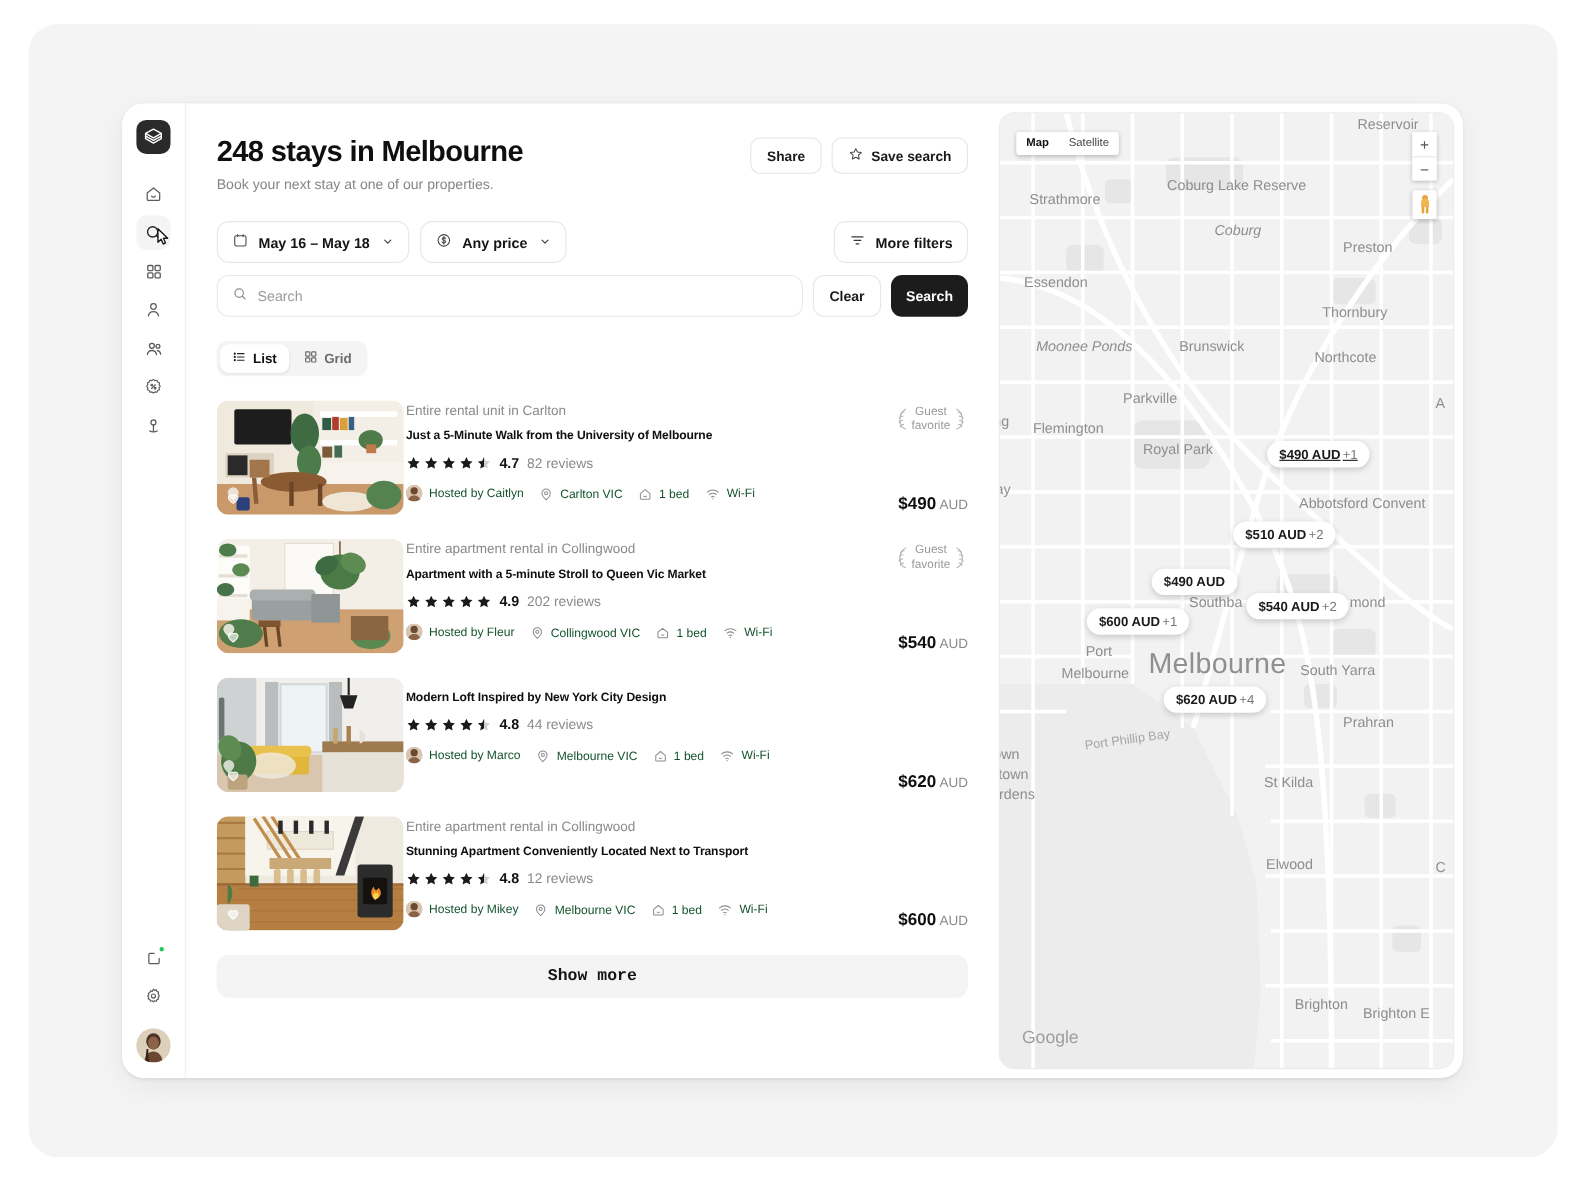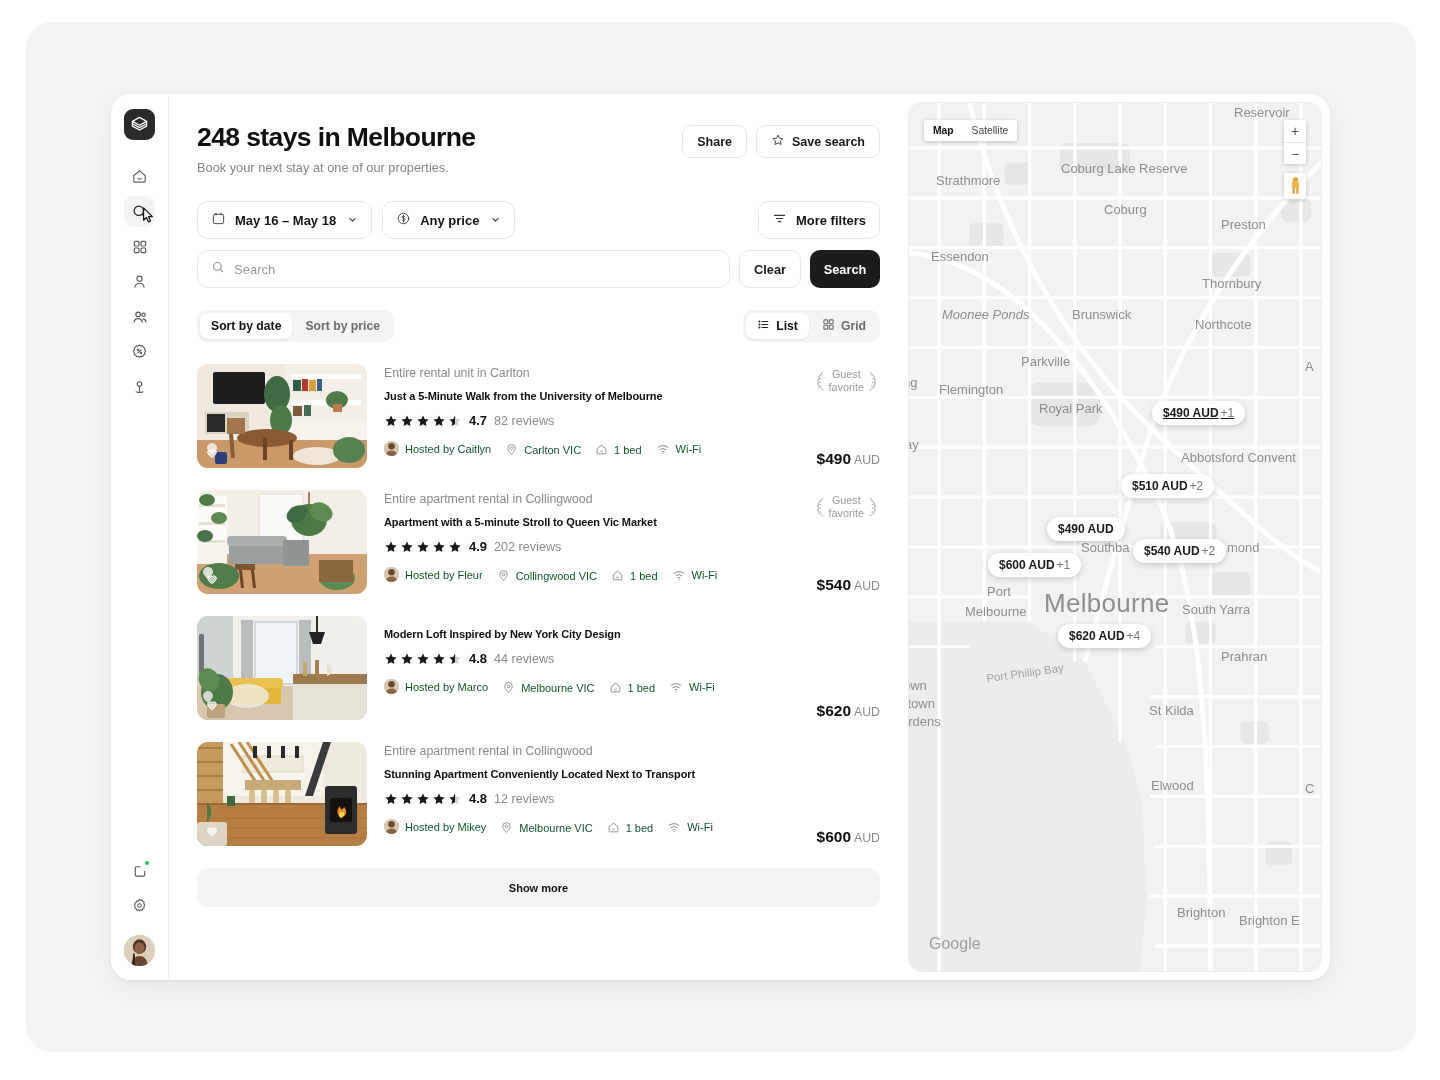--- a/index.html
+++ b/index.html
@@ -242,21 +242,21 @@
   .seg.on {
     background: #ffffff;
     color: #111;
     box-shadow: 0 1px 2px rgba(0,0,0,.08);
   }
 
   
   .listings { margin-top: 18px; }
   .listing {
     display: flex;
-    gap: 17px;
+    gap: 2px;
     padding: 4px 0 18px;
   }
   .thumb {
     width: 170px; height: 104px;
     flex: 0 0 170px;
     border-radius: 11px;
     overflow: hidden;
     position: relative;
   }
   .thumb svg { display: block; width: 100%; height: 100%; }
@@ -320,25 +320,25 @@
     font-weight: 400;
     color: #8a8a8a;
     margin-left: 3px;
   }
   .show-more {
     width: 100%;
     height: 39px;
     background: #f4f4f4;
     border: none;
     border-radius: 11px;
-    font-size: 11px;
+    font-size: 15px;
     font-weight: 600;
     color: #141414;
     cursor: pointer;
-    font-family: Liberation Sans, sans-serif;
+    font-family: Liberation Mono, monospace;
     margin-top: 4px;
   }
 
   
   .map-col {
     flex: 1;
     padding: 8px 8px 8px 0;
     min-width: 0;
   }
   .map {
@@ -628,24 +628,20 @@
                 <path d="m16 16 4.2 4.2"></path>
             </svg>
           </span>
           <input type="text" placeholder="Search" style="">
         </div>
         <button class="btn-clear">Clear</button>
         <button class="btn-search">Search</button>
       </div>
 
       <div class="sort-row">
-        <div class="segmented">
-          <button class="seg on">Sort by date</button>
-          <button class="seg">Sort by price</button>
-        </div>
         <div class="segmented">
           <button class="seg on">
             <span>
               <svg width="13" height="13" viewBox="0 0 24 24" fill="none" stroke="#222" stroke-width="1.9" stroke-linecap="round">
                 <path d="M9 6.5h11M9 12h11M9 17.5h11"></path>
                   <circle cx="4.5" cy="6.5" r=".9" fill="#222"></circle>
                   <circle cx="4.5" cy="12" r=".9" fill="#222"></circle>
                   <circle cx="4.5" cy="17.5" r=".9" fill="#222"></circle>
               </svg>
             </span>
@@ -1263,21 +1259,21 @@
             <path d="M3 8.2a4 4 0 0 1 8 0v4.2H3Z" fill="#f0b450"></path>
             <rect x="3.6" y="12" width="2.6" height="7" rx="1.1" fill="#e8a33d"></rect>
             <rect x="7.8" y="12" width="2.6" height="7" rx="1.1" fill="#e8a33d"></rect>
           </svg>
         </div>
 
         <div class="gmark">Google</div>
       <div class="map-label" style="left: 325px; top: 2px;">Reservoir</div>
           <div class="map-label" style="left: 152px; top: 58px;">Coburg Lake Reserve</div>
           <div class="map-label" style="left: 27px; top: 70px;">Strathmore</div>
-          <div class="map-label" style="left: 195px; top: 99px;">Coburg</div>
+          <div class="map-label" style="left: 195px; top: 99px; font-style: italic;">Coburg</div>
           <div class="map-label" style="left: 312px; top: 114px;">Preston</div>
           <div class="map-label" style="left: 22px; top: 146px;">Essendon</div>
           <div class="map-label" style="left: 293px; top: 173px;">Thornbury</div>
           <div class="map-label" style="left: 33px; top: 204px; font-style: italic;">Moonee Ponds</div>
           <div class="map-label" style="left: 163px; top: 204px;">Brunswick</div>
           <div class="map-label" style="left: 286px; top: 214px;">Northcote</div>
           <div class="map-label" style="left: 112px; top: 251px;">Parkville</div>
           <div class="map-label" style="left: -6px; top: 272px;">ng</div>
           <div class="map-label" style="left: 30px; top: 279px;">Flemington</div>
           <div class="map-label" style="left: 130px; top: 298px;">Royal Park</div>

